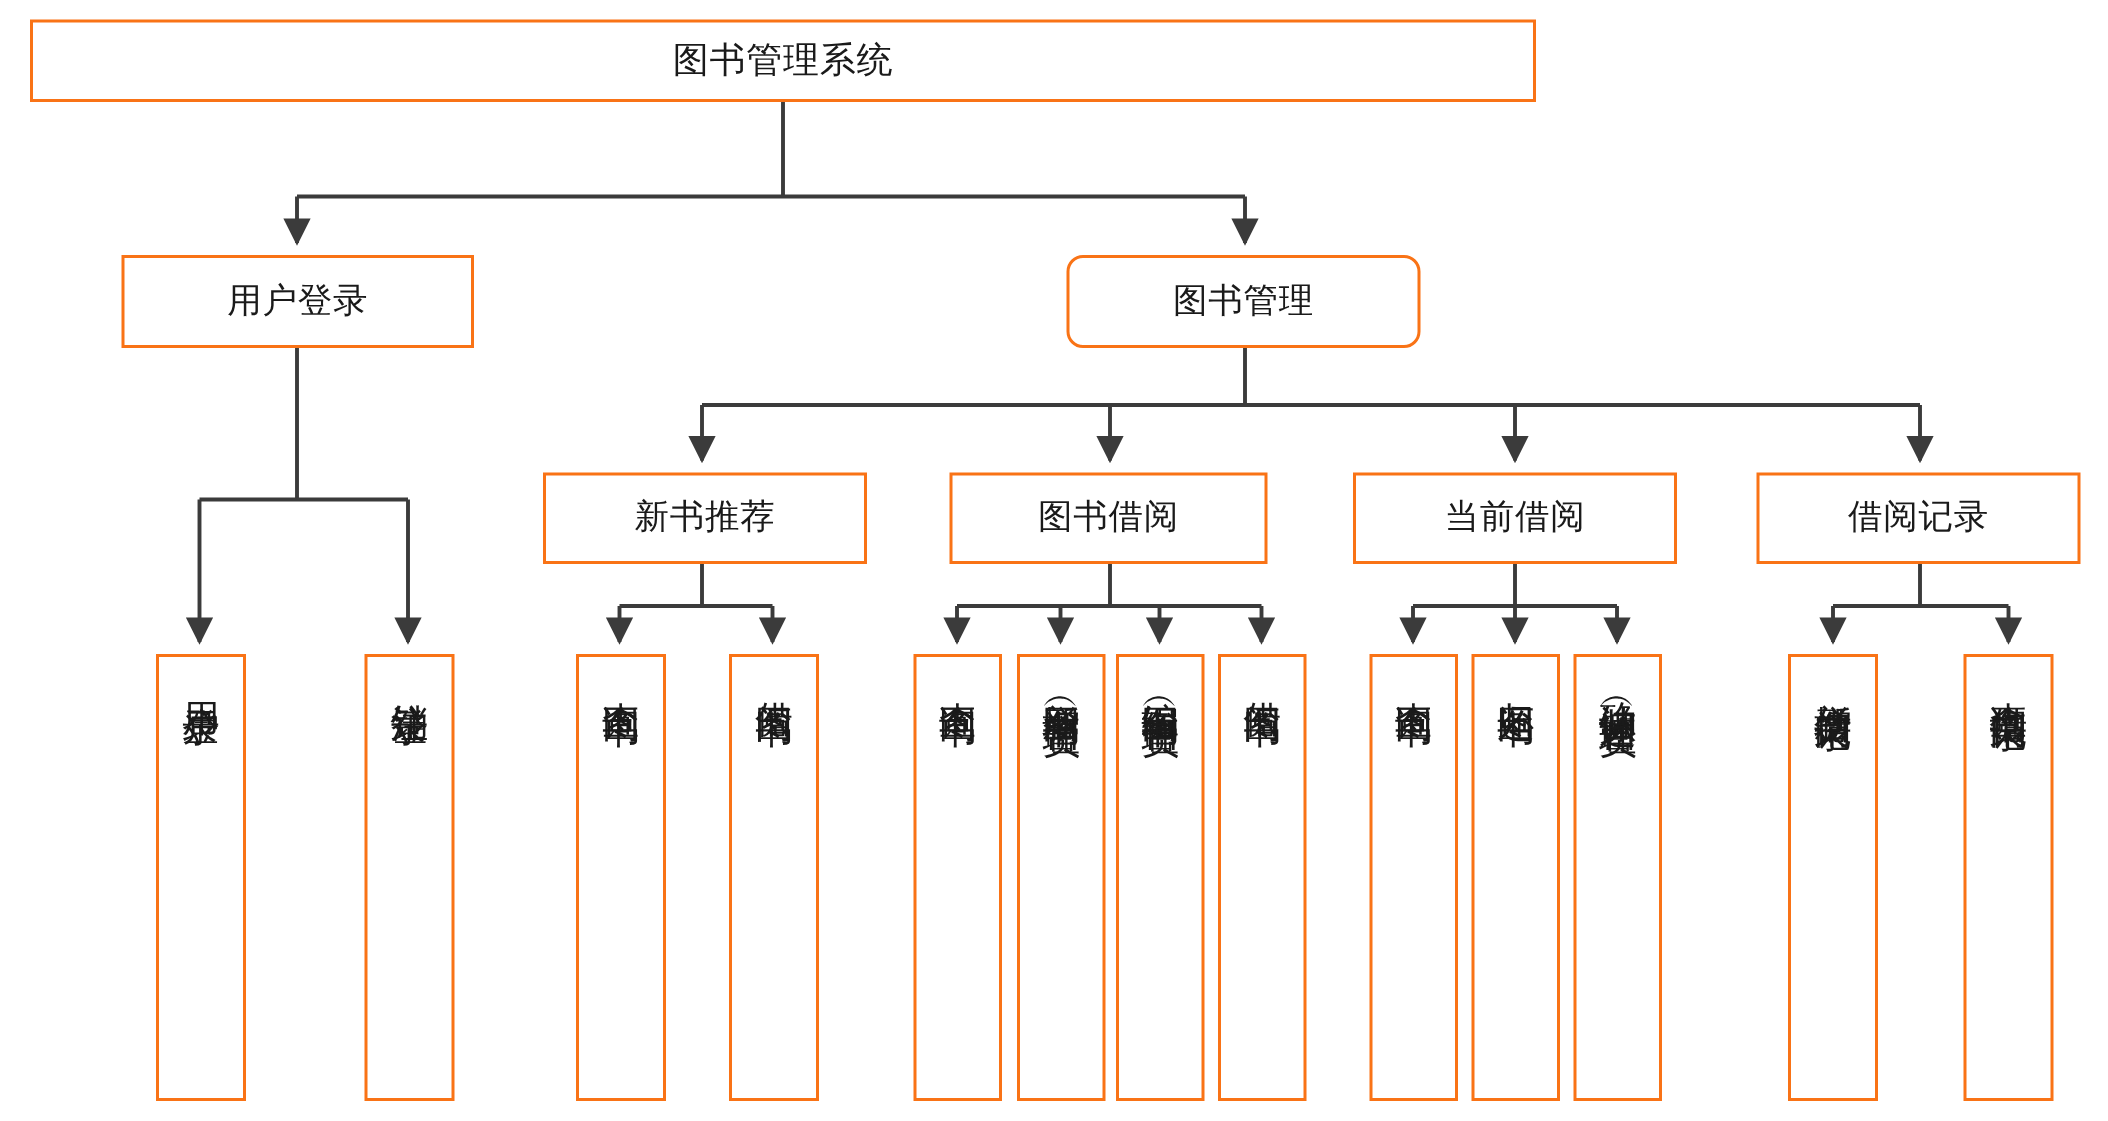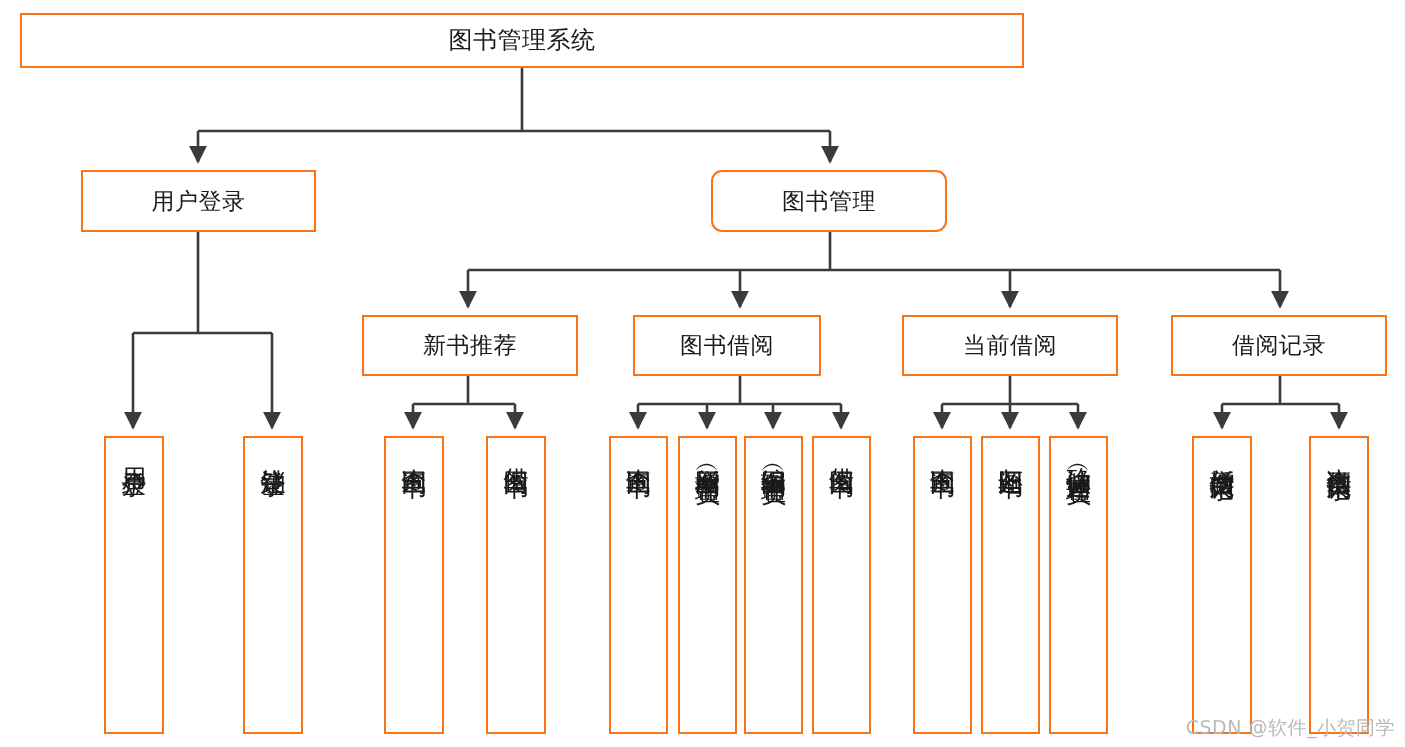--- a/index.html
+++ b/index.html
@@ -134,21 +134,21 @@
   <div class="node horiz" style="left:81px; top:170px; width:235px; height:62px;">
     <span class="node-label">用户登录</span>
   </div>
   <div class="node horiz" style="left:711px; top:170px; width:236px; height:62px;border-radius:11px;">
     <span class="node-label">图书管理</span>
   </div>
 
   <div class="node horiz" style="left:362px; top:315px; width:216px; height:61px;">
     <span class="node-label">新书推荐</span>
   </div>
-  <div class="node horiz" style="left:633px; top:315px; width:188px; height:61px;">
+  <div class="node horiz" style="left:633px; top:315px; width:212px; height:61px;">
     <span class="node-label">图书借阅</span>
   </div>
   <div class="node horiz" style="left:902px; top:315px; width:216px; height:61px;">
     <span class="node-label">当前借阅</span>
   </div>
   <div class="node horiz" style="left:1171px; top:315px; width:216px; height:61px;">
     <span class="node-label">借阅记录</span>
   </div>
 
   <div class="node vert" style="left:104px; top:436px; width:60px; height:298px;">
@@ -188,15 +188,14 @@
     <span class="node-label">确认归还（管理员）</span>
   </div>
 
   <div class="node vert" style="left:1192px; top:436px; width:60px; height:298px;">
     <span class="node-label">新增借阅记录</span>
   </div>
   <div class="node vert" style="left:1309px; top:436px; width:60px; height:298px;">
     <span class="node-label">查询借阅记录</span>
   </div>
 
-  <div id="watermark">CSDN @软件_小贺同学</div>
 
 </div>
 
 </body></html>

